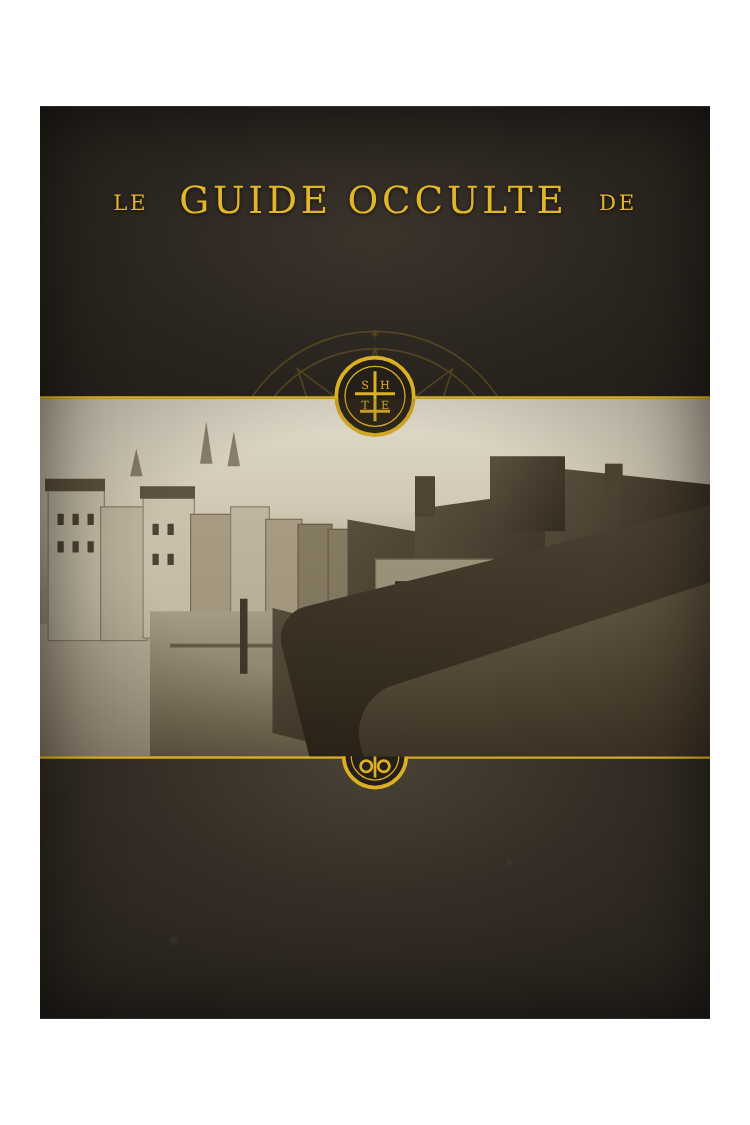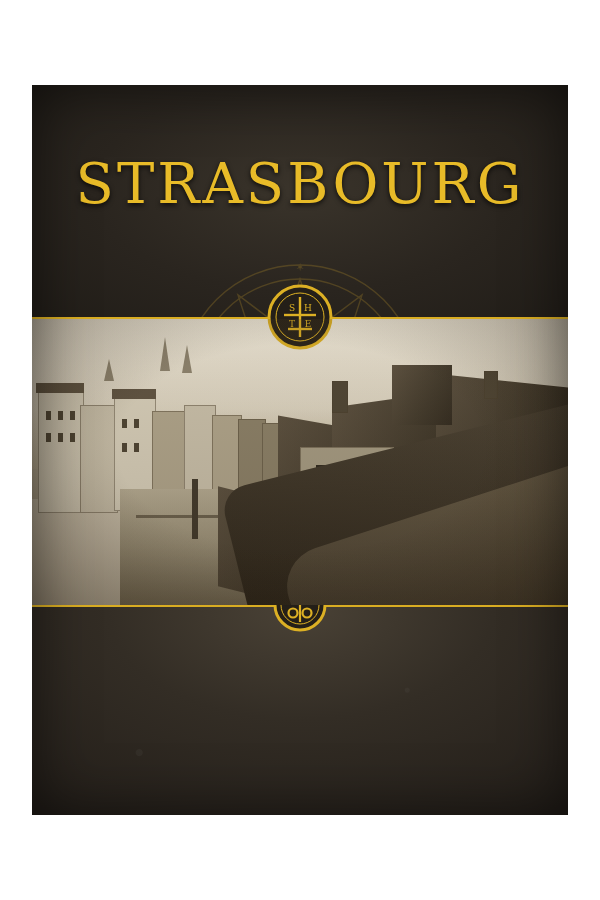--- a/index.html
+++ b/index.html
@@ -246,21 +246,25 @@
           <g fill="#b6902a" font-size="11" font-family="DejaVu Serif, serif" text-anchor="middle">
             <text x="150" y="38">✶</text>
             <text x="262" y="154">✶</text>
             <text x="150" y="276">✶</text>
             <text x="38" y="154">✶</text>
           </g>
         </svg>
       </div>
 
       <div class="title-block">
-        <div class="title-line2">STRASBOURG</div>
+        <div class="title-line1">
+          <span class="small">LE</span>
+          &nbsp;<span>GUIDE OCCULTE</span>&nbsp;
+          <span class="small">DE</span>
+        </div>
       </div>
     </div>
 
     <div class="photo">
       <div class="sky"></div>
       <div class="haze"></div>
 
       <div class="spire" style="left:128px; top:18px;"></div>
       <div class="spire" style="left:150px; top:26px; border-bottom-width:28px;"></div>
       <div class="spire" style="left:72px; top:40px; border-bottom-width:22px;"></div>

